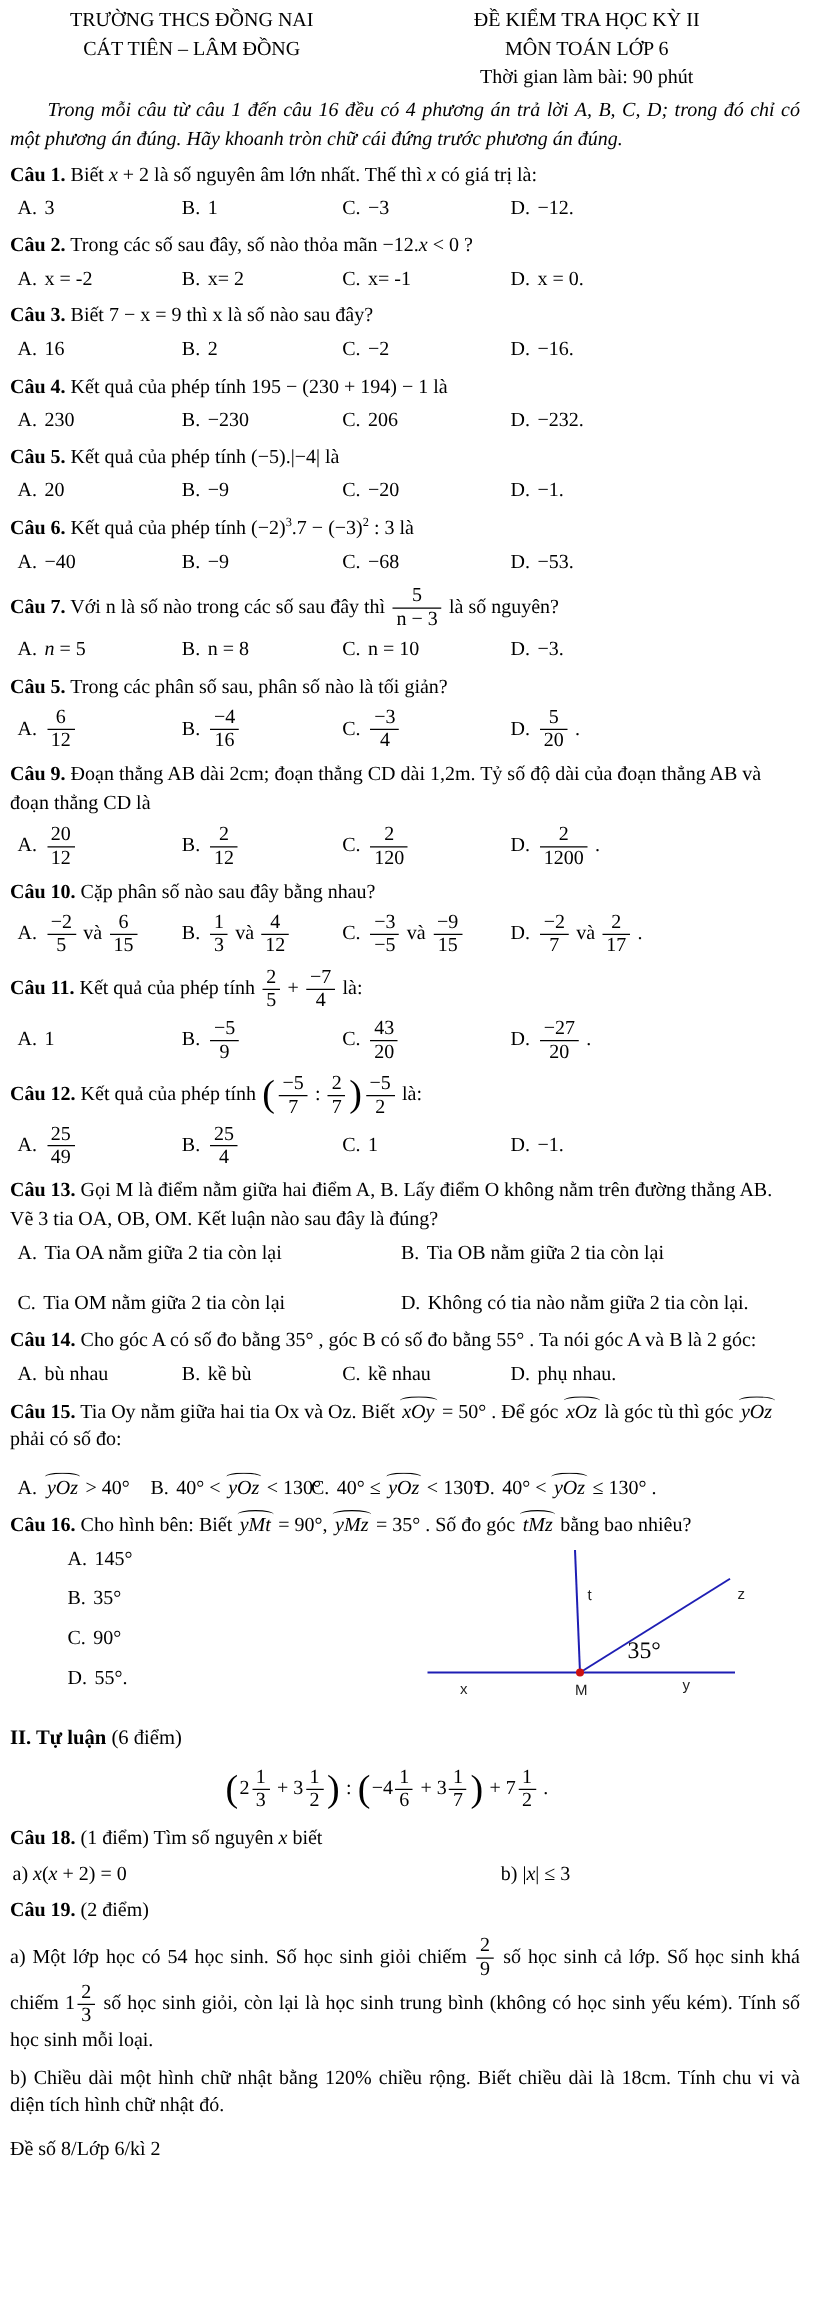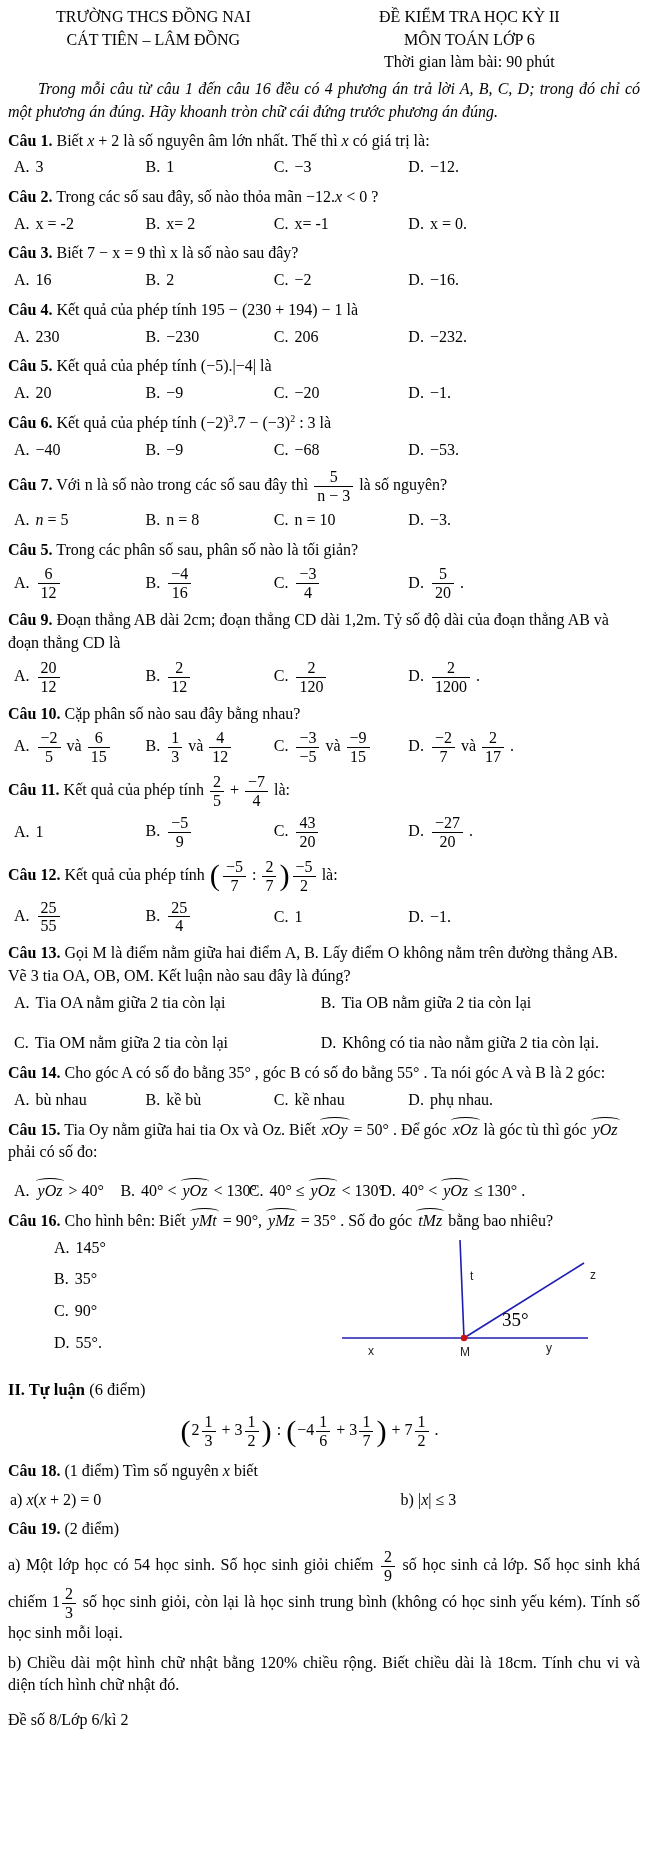--- a/index.html
+++ b/index.html
@@ -240,21 +240,21 @@
             </span> : <span class="frac">
               <span class="num">2</span>
               <span class="den">7</span>
             </span><span class="bigp">)</span><span class="frac">
               <span class="num">−5</span>
               <span class="den">2</span>
             </span>  là:</span></p>
         <div class="options cols4">
           <span class="option"><span class="okey">A.</span><span><span class="frac">
                 <span class="num">25</span>
-                <span class="den">55</span>
+                <span class="den">49</span>
               </span></span></span>
           <span class="option"><span class="okey">B.</span><span><span class="frac">
                 <span class="num">25</span>
                 <span class="den">4</span>
               </span></span></span>
           <span class="option"><span class="okey">C.</span><span>1</span></span>
           <span class="option"><span class="okey">D.</span><span>−1.</span></span>
         </div>
       </div>
       <div class="question">

